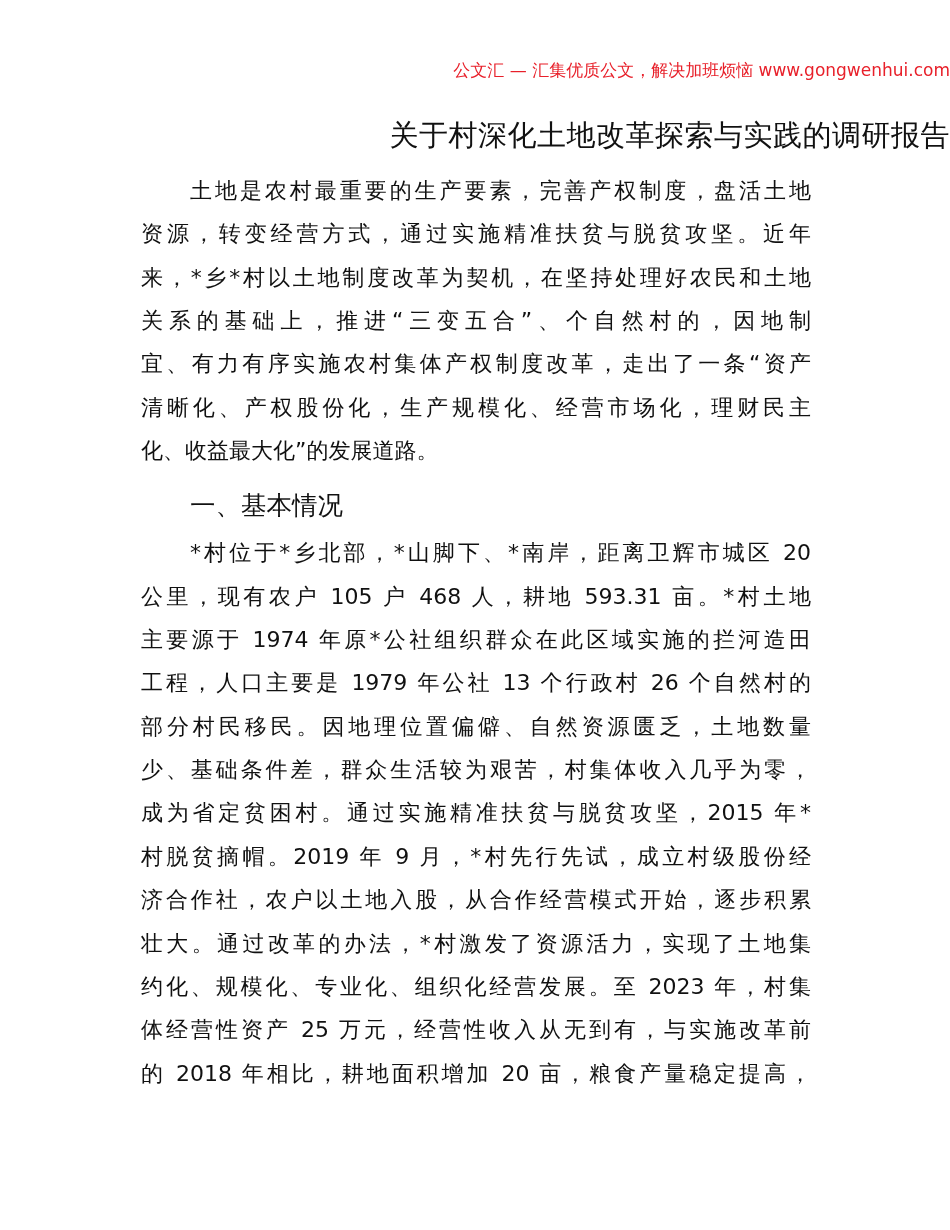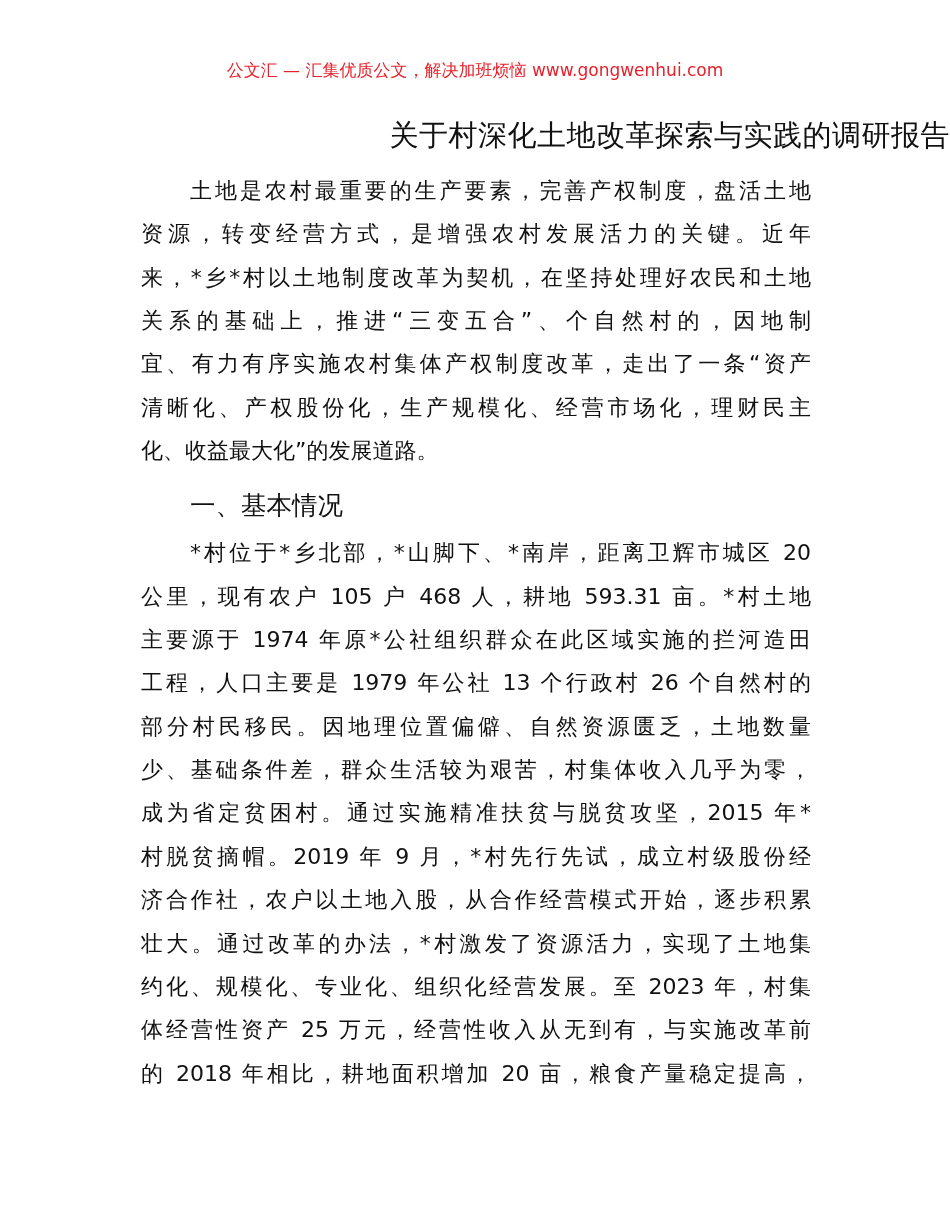--- a/index.html
+++ b/index.html
@@ -1,37 +1,37 @@
 <!DOCTYPE html>
 <html><head>
 <meta charset="utf-8">
 <style>
   html, body { margin: 0; padding: 0; background: #ffffff; }
   body { width: 950px; height: 1230px; position: relative; overflow: hidden;
          font-family: "DejaVu Sans", "Liberation Sans", sans-serif; color: #111111; }
-  .header { position: absolute; left: 0; top: 57px; width: 950px; text-align: center;
+  .header { position: absolute; left: 0; top: 57px; width: 950px; text-align: right;
             font-size: 17px; color: #e8202a; line-height: 26px; }
   .title { position: absolute; left: 0; top: 115px; width: 950px; text-align: right;
            font-size: 29px; line-height: 40px; color: #111; letter-spacing: 0.5px; }
   .line { position: absolute; left: 141px; width: 670px; font-size: 22px; line-height: 34px;
           white-space: nowrap; text-align: justify; text-align-last: justify; }
   .line.last { text-align-last: left; }
   .line.indent { left: 190px; width: 621px; }
   .heading { position: absolute; left: 190px; font-size: 25.5px; line-height: 34px; white-space: nowrap; }
 </style>
 </head>
 <body>
 
 <div class="header">公文汇 — 汇集优质公文，解决加班烦恼 www.gongwenhui.com</div>
 
 <div class="title">关于村深化土地改革探索与实践的调研报告</div>
 
 <div>
   <div class="line indent" style="top:174px">土地是农村最重要的生产要素，完善产权制度，盘活土地</div>
-  <div class="line" style="top:217px">资源，转变经营方式，是增强农村发展活力的关键。近年</div>
+  <div class="line" style="top:217px">资源，转变经营方式，通过实施精准扶贫与脱贫攻坚。近年</div>
   <div class="line" style="top:261px">来，*乡*村以土地制度改革为契机，在坚持处理好农民和土地</div>
   <div class="line" style="top:304px">关系的基础上，推进“三变五合”、个自然村的，因地制</div>
   <div class="line" style="top:347px">宜、有力有序实施农村集体产权制度改革，走出了一条“资产</div>
   <div class="line" style="top:391px">清晰化、产权股份化，生产规模化、经营市场化，理财民主</div>
   <div class="line last" style="top:434px">化、收益最大化”的发展道路。</div>
 </div>
 
 <div class="heading" style="top:488px">一、基本情况</div>
 
 <div>

